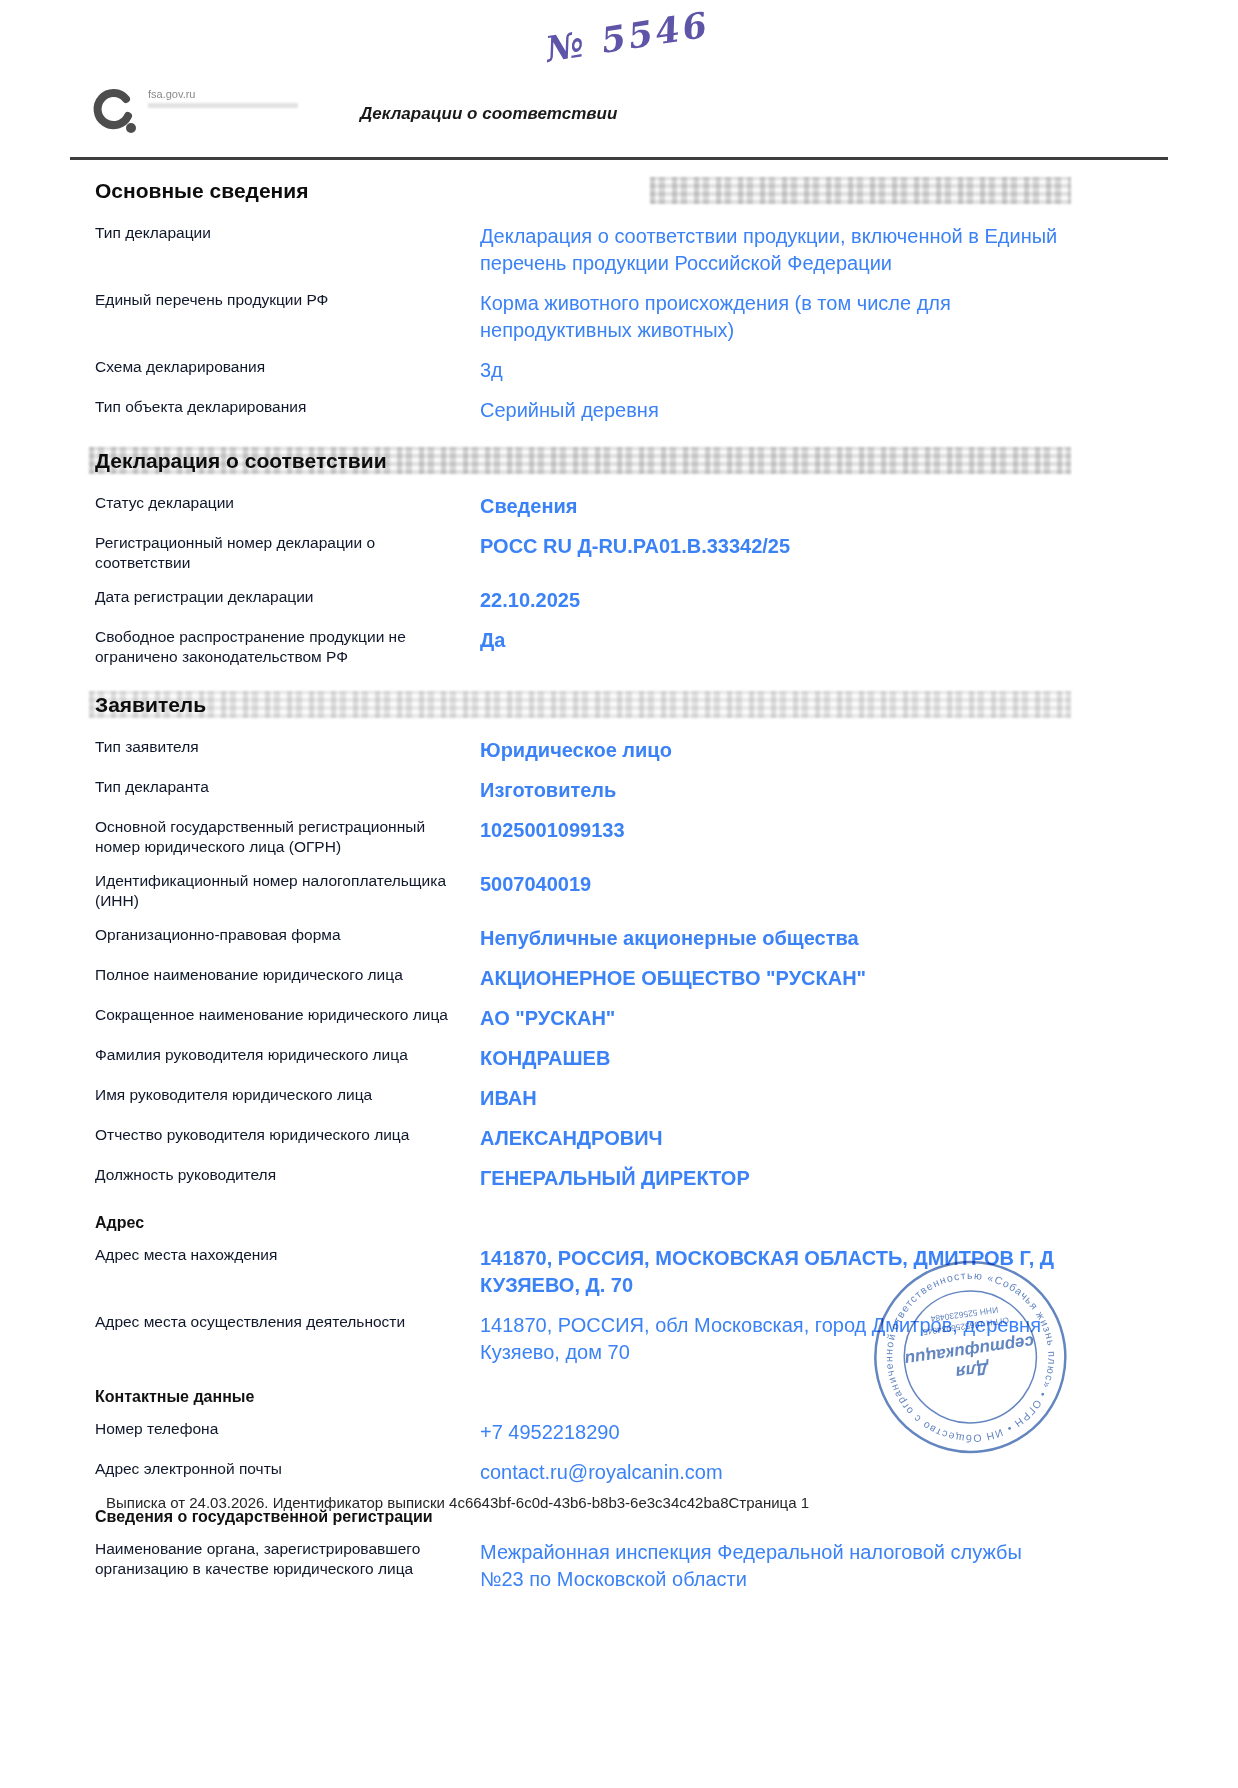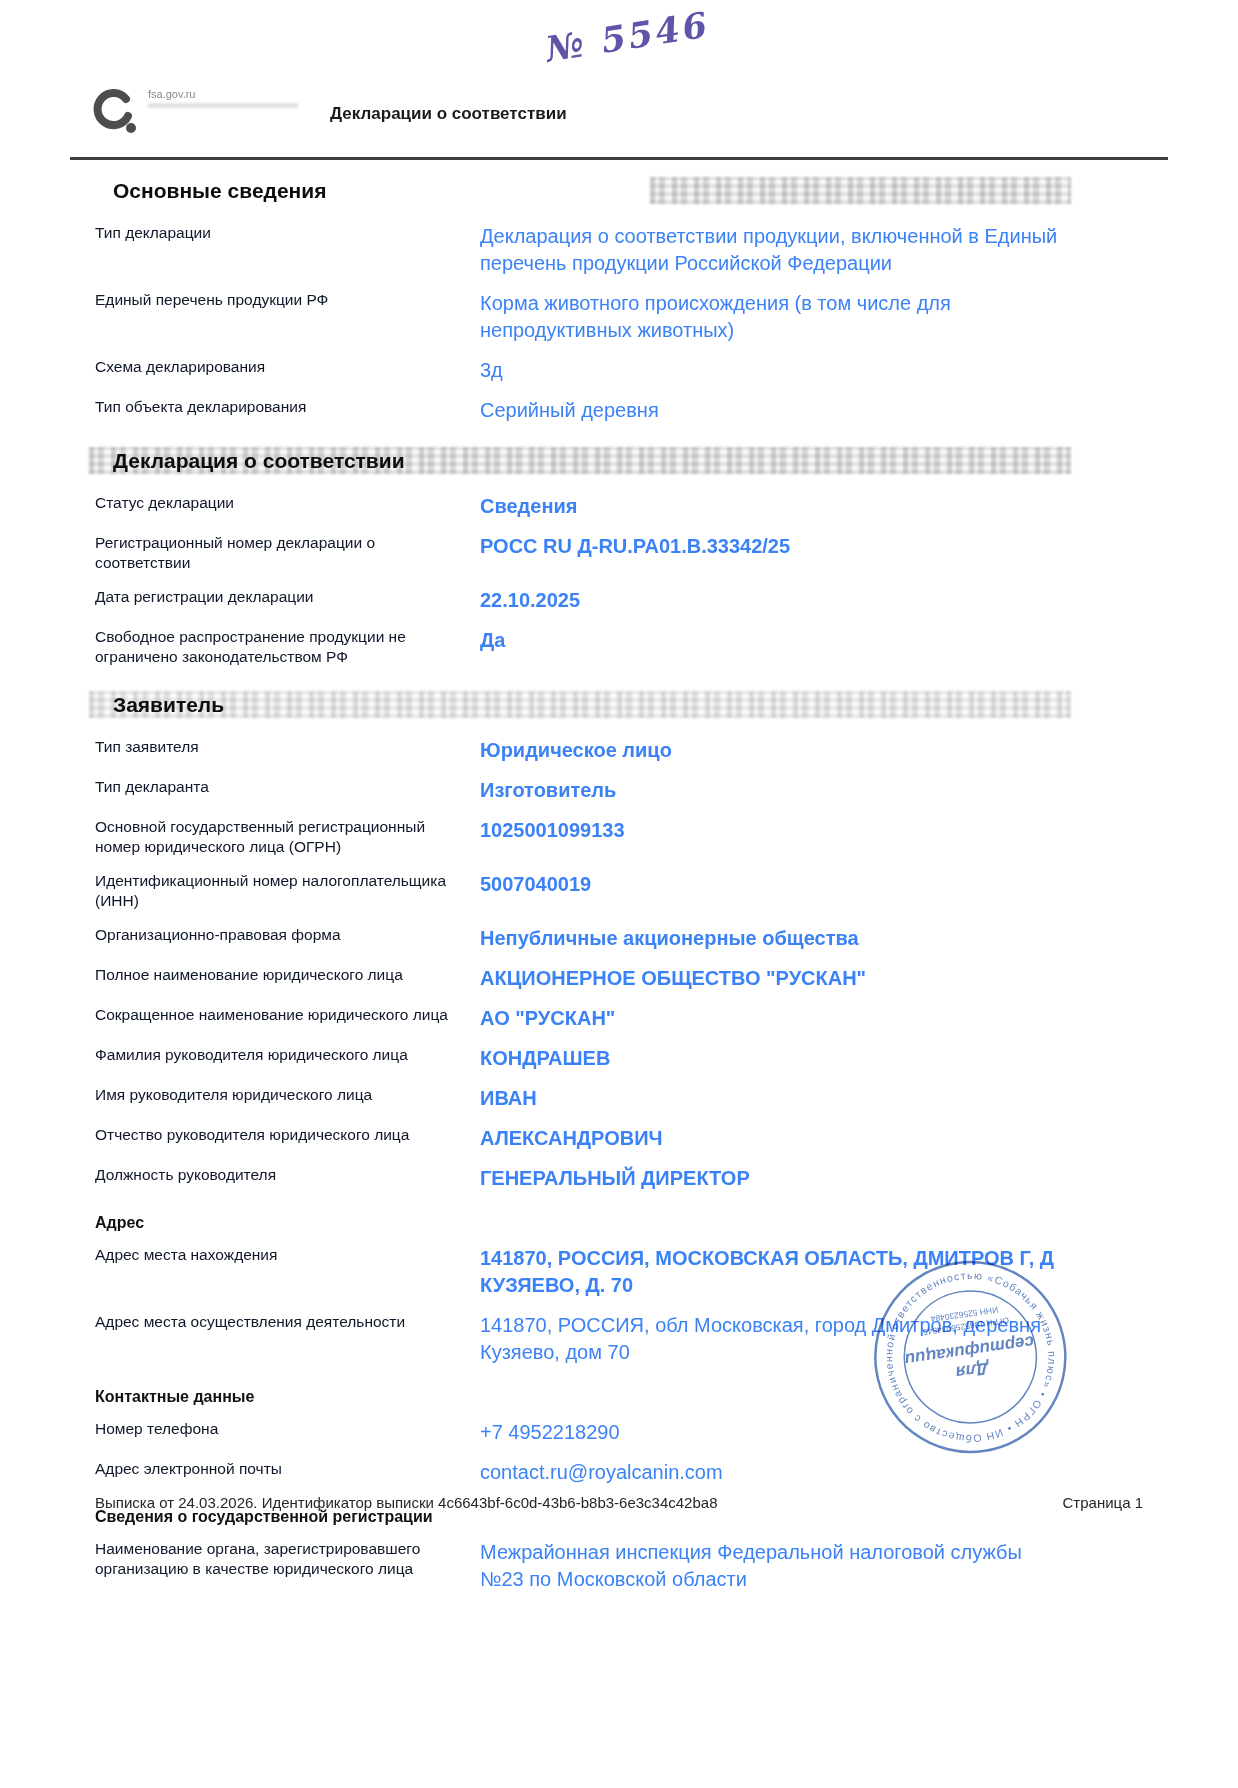--- a/index.html
+++ b/index.html
@@ -22,34 +22,34 @@
     color:#5e55a8;
     transform:rotate(-9deg);
   }
 
   
   .header { position:absolute; top:88px; left:88px; right:70px; display:flex; align-items:flex-start; }
   .logo { display:flex; }
   .logo-caption { margin-left:6px; margin-bottom:4px; }
   .logo-domain { font-size:11px; color:#8a8a8a; display:block; }
   .logo-sub-blur { display:block; width:150px; height:5px; background:#e2e2e2; margin-top:3px; filter:blur(1px); }
-  .doc-title { font-size:17px; font-weight:bold; color:#1a1a1a; margin-left:32px; margin-top:16px; }
+  .doc-title { font-size:17px; font-weight:bold; color:#1a1a1a; margin-left:62px; margin-top:16px;font-style:italic; }
 
   .divider { position:absolute; top:157px; left:70px; right:70px; height:3px; background:#3f3f3f; }
 
   
   .content { position:absolute; top:168px; left:95px; right:173px; }
 
   .sec-heading {
     position:relative;
     font-size:21px; font-weight:bold; color:#0d0d0d;
     padding:3px 0 4px 0;
     margin:8px 0 16px 0;
   }
-  .sec-heading .ht { position:relative; z-index:1;margin-left:18px; }
+  .sec-heading .ht { position:relative; z-index:1; }
   .noise {
     position:absolute; top:1px; height:27px; z-index:0;
     background-image:
       repeating-linear-gradient(90deg, rgba(110,110,110,.30) 0 5px, rgba(190,190,190,.10) 5px 9px, rgba(90,90,90,.22) 9px 15px, rgba(210,210,210,.06) 15px 22px),
       repeating-linear-gradient(0deg, rgba(120,120,120,.22) 0 4px, rgba(225,225,225,.10) 4px 8px);
     filter:blur(1px);
   }
   .noise.partial { left:555px; right:-6px; }
   .noise.full { left:-6px; right:-6px; }
   .noise.light { opacity:.75; }
@@ -61,22 +61,22 @@
   }
   .value { flex:1; font-size:20px; line-height:1.35; color:#3b82f6; }
   .value.b { font-weight:bold; }
 
   .section { margin-bottom:22px; }
 
   .sub-heading { font-size:16px; font-weight:bold; color:#111; margin:22px 0 13px 0; }
 
   
   .footer {
-    position:absolute; top:1494px; left:95px; right:95px;
-    display:flex; justify-content:space-between;
+    position:absolute; top:1494px; left:106px; right:95px;
+    display:flex; justify-content:flex-start;
     font-size:15px; color:#262626;
   }
 
   
   .stamp {
     position:absolute; left:870px; top:1252px; width:200px; height:205px;
     color:#3b66b0; opacity:.8;
     transform:rotate(172deg);
     mix-blend-mode:multiply;
     pointer-events:none;

